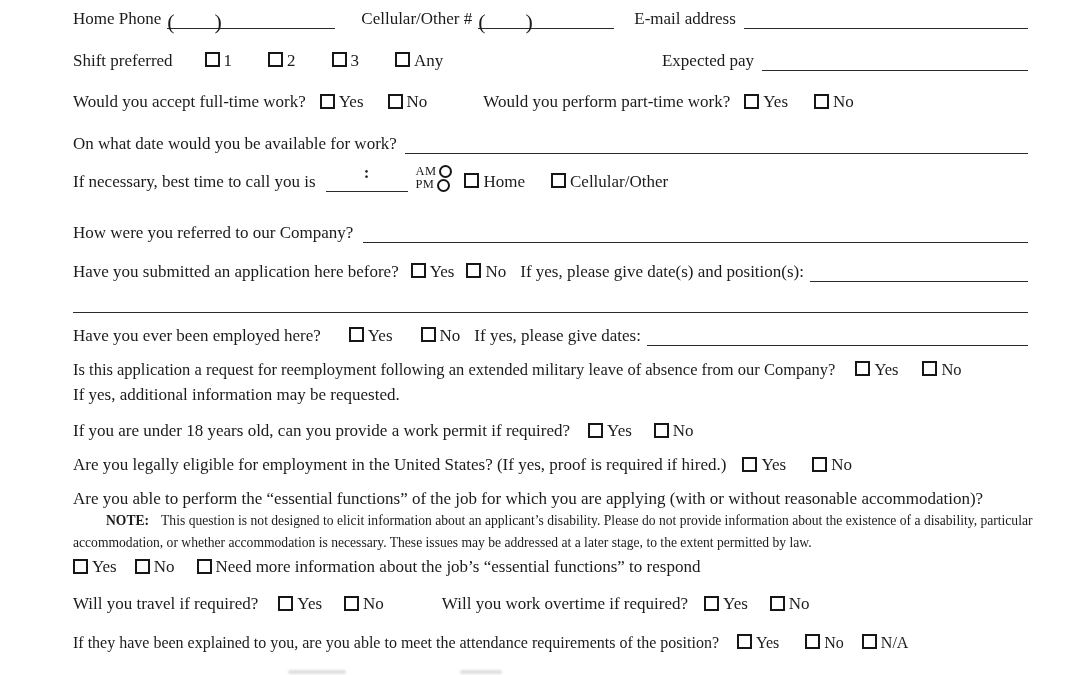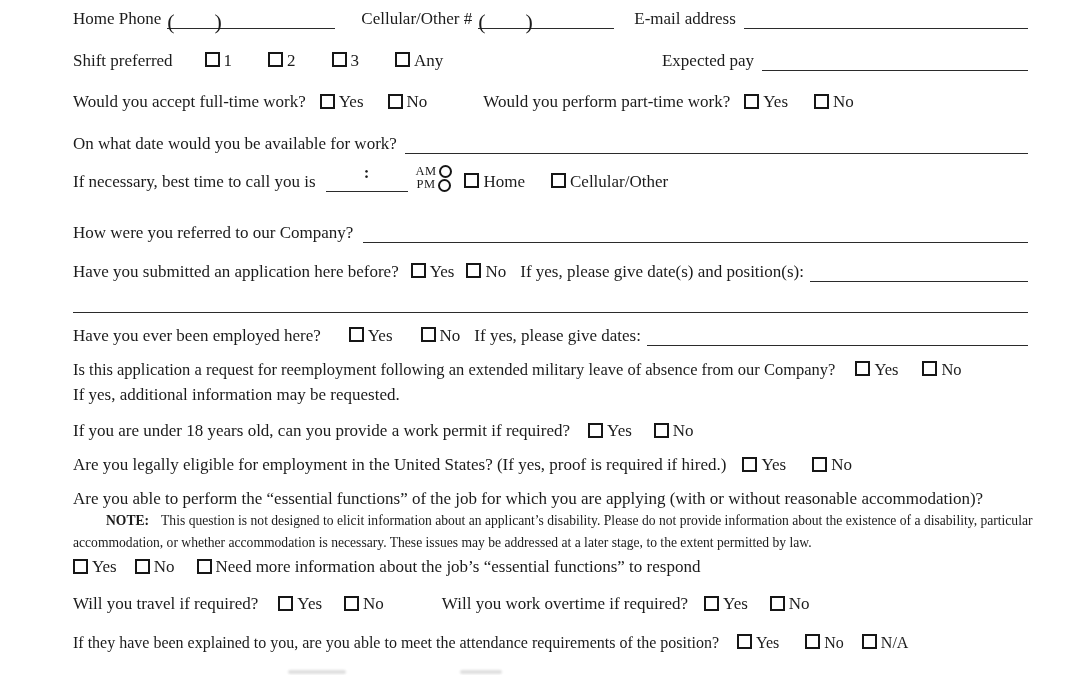--- a/index.html
+++ b/index.html
@@ -30,21 +30,21 @@
   }
   .paren{font-size:22px;line-height:1;white-space:pre;position:relative;top:3px;letter-spacing:1px;}
   .time-fill{width:82px;position:relative;}
   .colon{display:block;text-align:center;position:relative;top:-8px;font-weight:bold;}
   .ampm{display:inline-flex;flex-direction:column;font-size:12.5px;line-height:1.1;letter-spacing:.4px;}
   .ampm-row{display:inline-flex;align-items:center;}
   .note{font-size:13.6px;}
   .bold{font-weight:bold;margin-left:33px;}
   .fs165{font-size:16.5px;}
   .fs16{font-size:16px;}
-  .ml6{margin-left:6px;}.ml8{margin-left:8px;align-items:center;}.ml10{margin-left:10px;}
+  .ml6{margin-left:6px;}.ml8{margin-left:8px;}.ml10{margin-left:10px;}
   .ml12{margin-left:12px;}.ml14{margin-left:14px;}.ml16{margin-left:16px;}
   .ml18{margin-left:18px;}.ml20{margin-left:20px;}.ml22{margin-left:22px;}
   .ml24{margin-left:24px;}.ml26{margin-left:26px;}.ml28{margin-left:28px;}
   .ml32{margin-left:32px;}.ml36{margin-left:36px;}
   .ml56{margin-left:56px;}.ml58{margin-left:58px;}.mlauto{margin-left:auto;}
   .w168{width:168px;}.w136{width:136px;}.w266{width:266px;}
   .hr{position:absolute;left:73px;right:52px;border-bottom:1.4px solid #2b2b2b;}
   .smudge{position:absolute;height:4px;background:#c6c6c6;border-radius:2px;opacity:.55;filter:blur(1px);}
 </style>
 </head>

